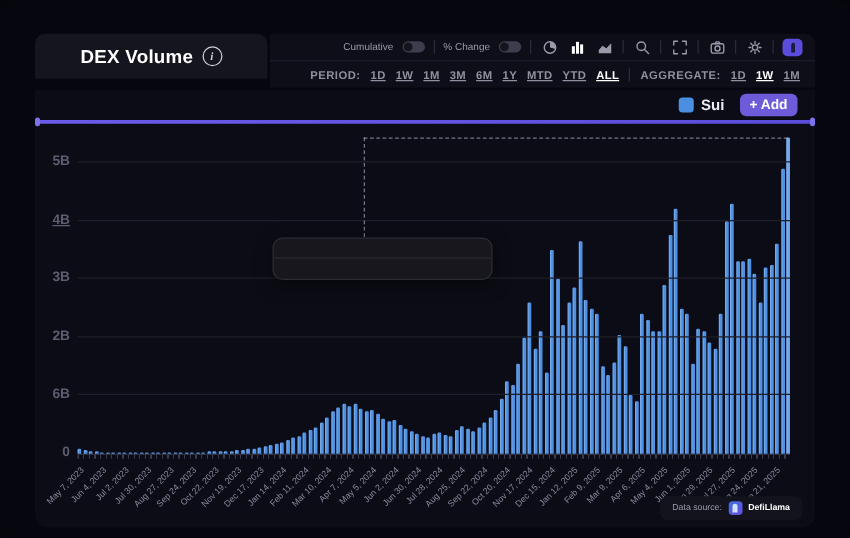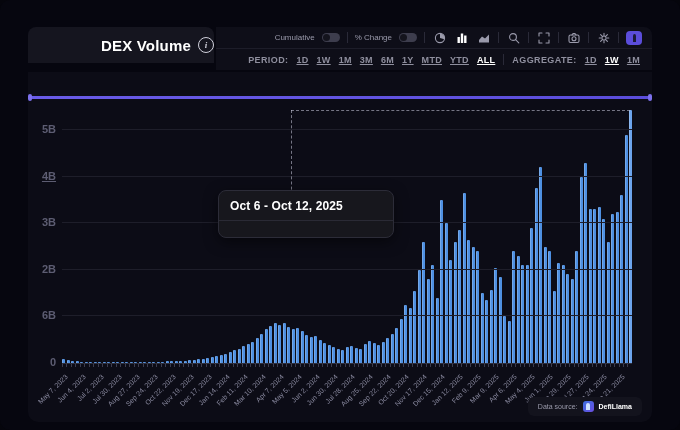--- a/index.html
+++ b/index.html
@@ -1,21 +1,21 @@
 <!DOCTYPE html>
 <html><head>
 <meta charset="utf-8">
 <style>
   html,body{margin:0;padding:0;background:#05050c;width:680px;height:430px;overflow:hidden;
     font-family:"Liberation Sans",sans-serif;-webkit-font-smoothing:antialiased;}
   .screen{position:relative;width:680px;height:430px;background:#06060f;border-radius:10px;}
 
   
   .titlecard{position:absolute;left:28px;top:27px;width:186px;height:36px;background:#15151f;
-    border-radius:8px 8px 0 0;display:flex;align-items:center;justify-content:flex-end;gap:7px;}
+    border-radius:8px 8px 0 0;display:flex;align-items:center;justify-content:center;gap:7px;}
   .title{color:#ffffff;font-size:15px;font-weight:700;letter-spacing:.2px;}
   .info{width:14px;height:14px;border:1.4px solid #cfcfda;border-radius:50%;color:#cfcfda;
     font-size:9px;font-weight:700;display:flex;align-items:center;justify-content:center;
     font-family:"Liberation Serif",serif;font-style:italic;cursor:pointer;}
   .toolbar{position:absolute;left:216px;top:27px;width:436px;height:43px;background:#0e0e18;
     border-radius:0 8px 0 0;display:flex;flex-direction:column;}
   .trow1{height:21px;display:flex;align-items:center;justify-content:flex-end;gap:7px;
     padding-right:10px;border-bottom:1px solid #1d1d29;}
   .tlabel{color:#9a9aab;font-size:8px;}
   .toggle{width:18px;height:9px;background:#3d3d4d;border-radius:5px;position:relative;cursor:pointer;}
@@ -171,20 +171,27 @@
       <span class="popt sel">ALL</span>
       <span class="vdiv"></span>
       <span class="plabel">AGGREGATE:</span>
       <span class="popt">1D</span>
       <span class="popt sel">1W</span>
       <span class="popt">1M</span>
     </div>
   </div>
 
   <div class="card">
+    <div class="legend">
+      <span class="leg-item">
+        <span class="leg-swatch"></span>
+        <span class="leg-name">Sui</span>
+      </span>
+      <button class="addbtn">+ Add</button>
+    </div>
 
     <div class="zoomline"></div>
 
     <div class="yaxis">
         <div class="ylab" style="bottom: -5px;">0</div>
         <div class="ylab" style="bottom: 41.6px;">6B</div>
         <div class="ylab" style="bottom: 88.2px;">2B</div>
         <div class="ylab" style="bottom: 134.8px;">3B</div>
         <div class="ylab" style="bottom: 181.4px; text-decoration: underline;">4B</div>
         <div class="ylab" style="bottom: 228px;">5B</div>
@@ -355,21 +362,20 @@
         <div class="xlab" style="left: 451.063px;">Apr 6, 2025</div>
         <div class="xlab" style="left: 469.016px;">May 4, 2025</div>
         <div class="xlab" style="left: 486.969px;">Jun 1, 2025</div>
         <div class="xlab" style="left: 504.921px;">Jun 29, 2025</div>
         <div class="xlab" style="left: 522.874px;">Jul 27, 2025</div>
         <div class="xlab" style="left: 540.827px;">Aug 24, 2025</div>
         <div class="xlab" style="left: 558.78px;">Sep 21, 2025</div>
       </div>
 
     <div class="tooltip">
-      <div class="tt-title">Oct 6 - Oct 12, 2025</div>
       <div class="tt-sep"></div>
     </div>
 
     <div class="footer">
       <span class="f-label">Data source:</span>
       <span class="llamalogo"></span>
       <span class="f-src">DefiLlama</span>
     </div>
   </div>
 </div>

